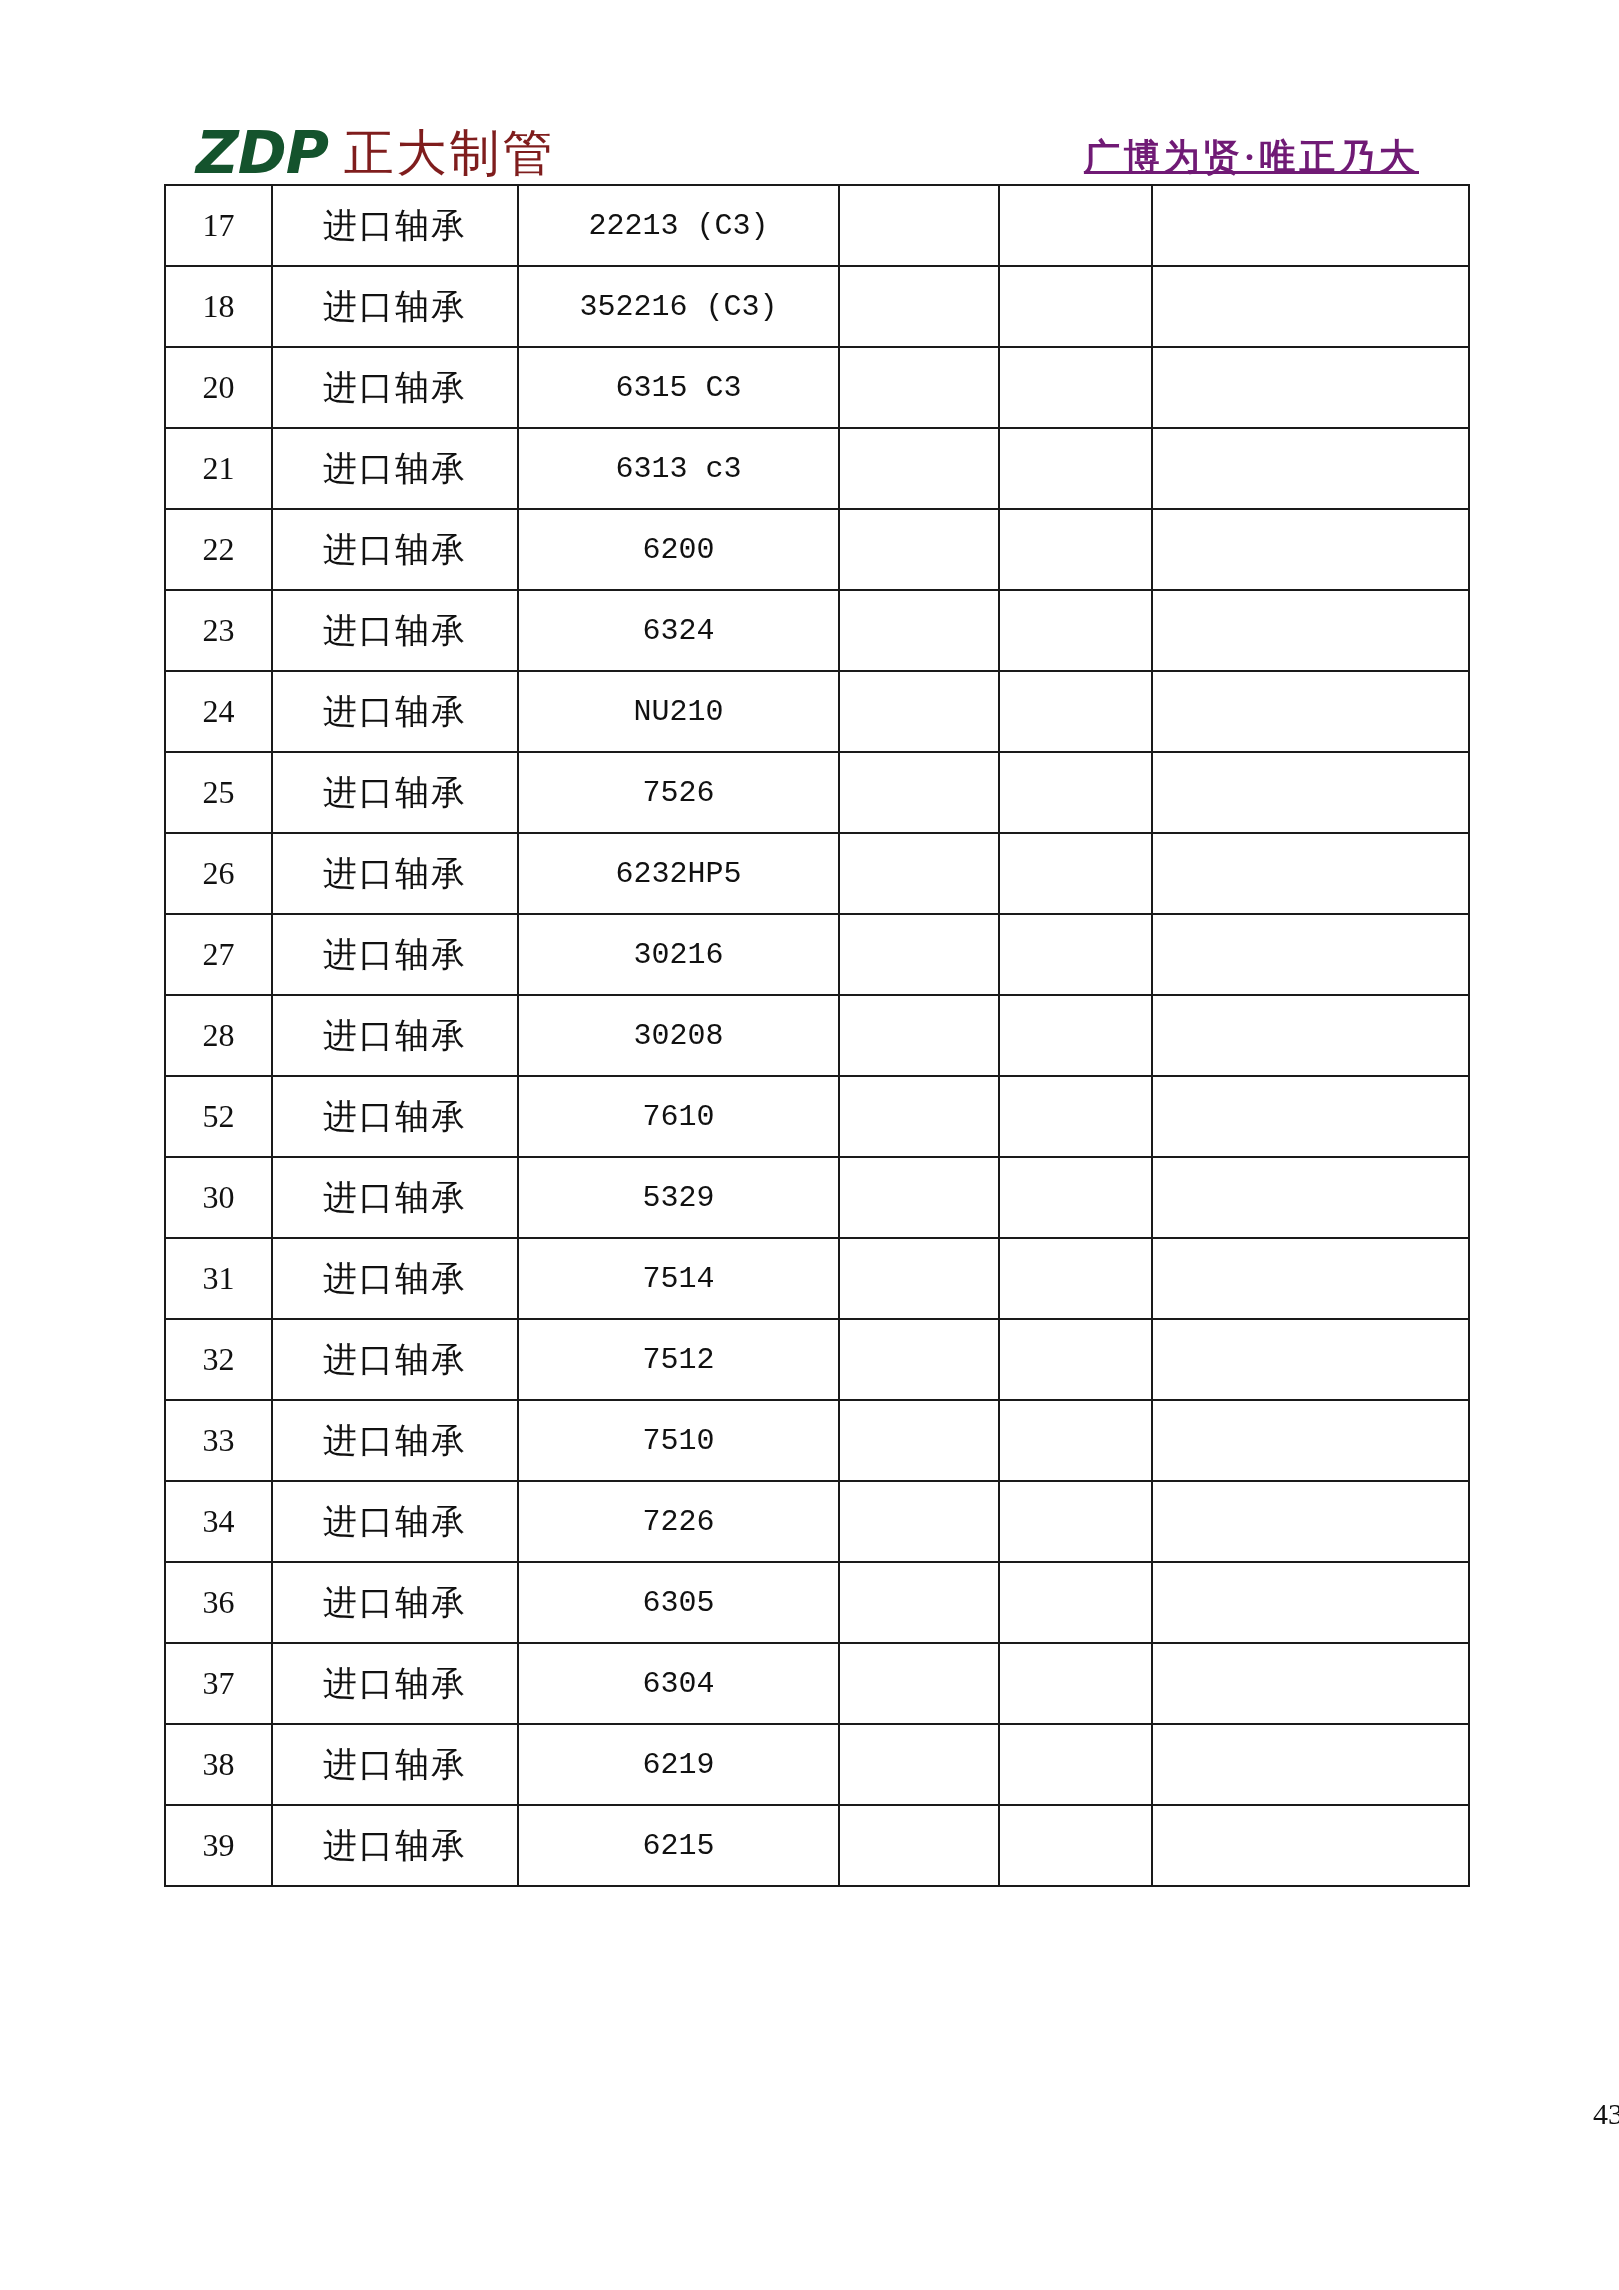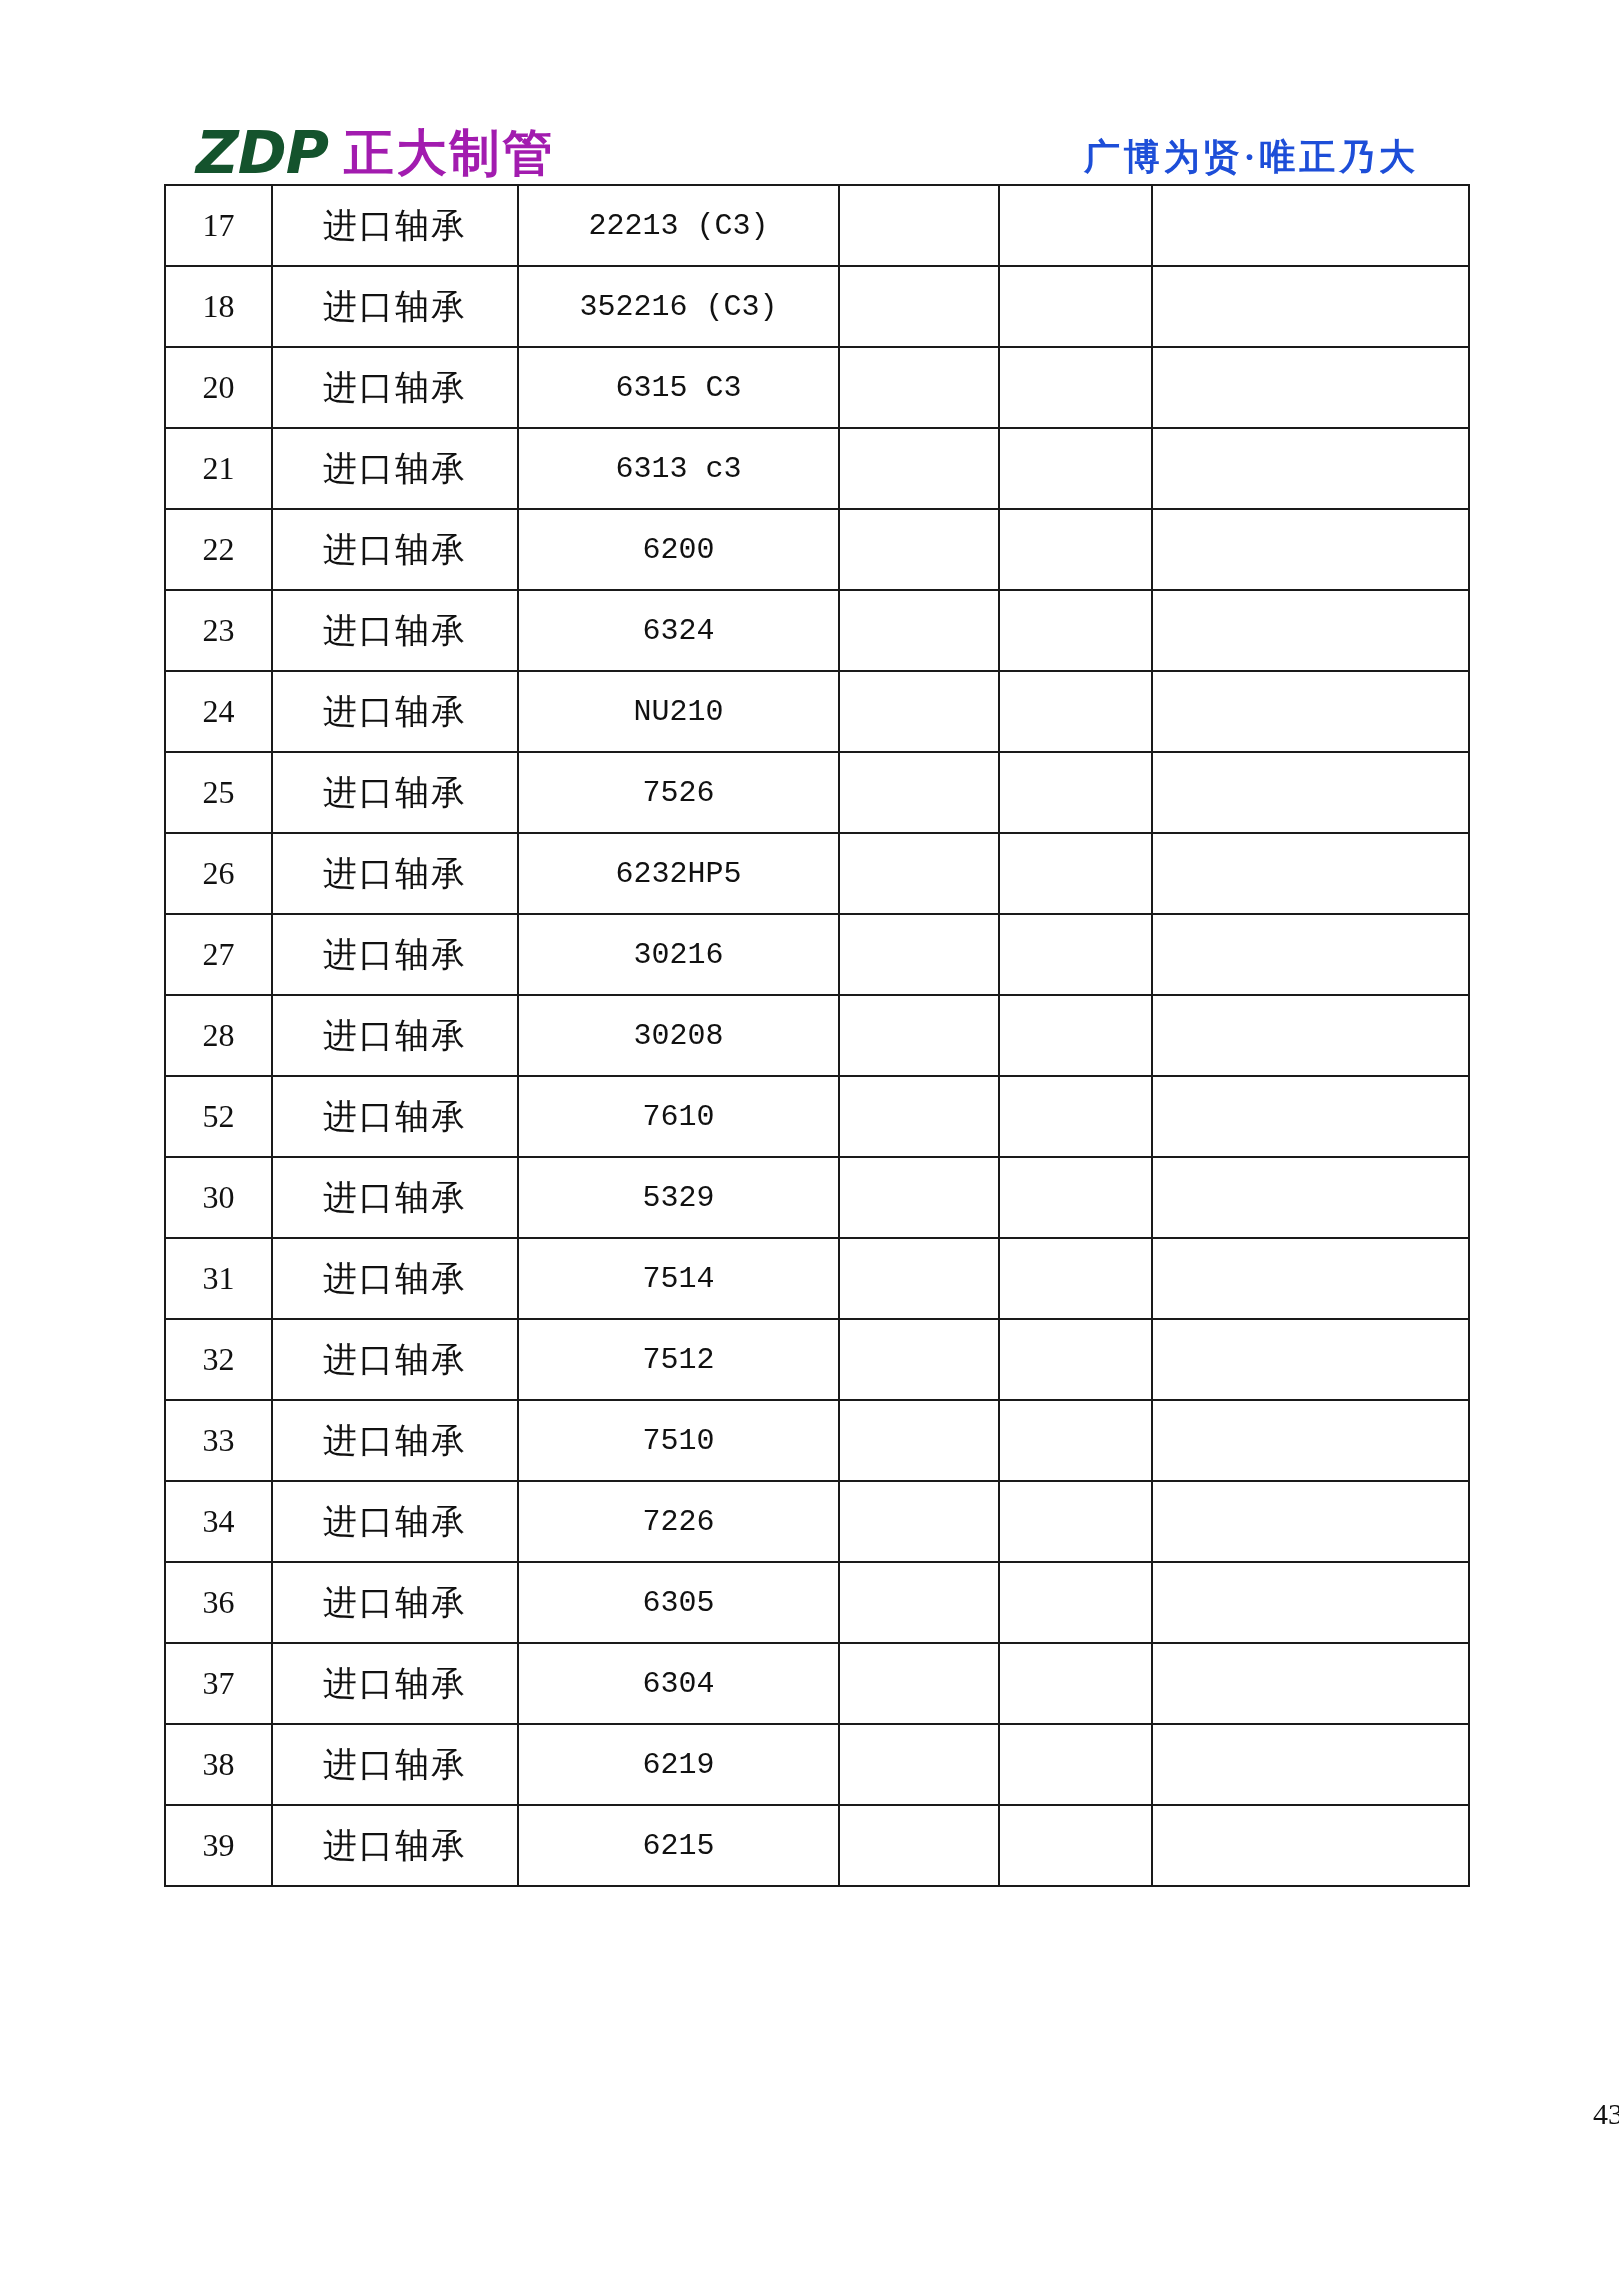--- a/index.html
+++ b/index.html
@@ -24,34 +24,35 @@
   .logo-abbr{
     font-family:"DejaVu Sans", sans-serif;
     font-weight:900;
     font-style:italic;
     font-size:59px;
     letter-spacing:-1px;
     color:#14532d;
   }
   .logo-company{
     font-size:50px;
-    font-weight:700;
-    color:#a21caf;
+    font-weight:400;
+    color:#7f1d1d;
     letter-spacing:2.9px;
   }
   .slogan{
     position:absolute;
     right:200px;
     top:139px;
     font-family:"Liberation Serif", serif;
     font-weight:700;
     font-size:36px;
     letter-spacing:3.9px;
-    color:#1d4ed8;
+    color:#701a75;
     line-height:1;
+    text-decoration:underline;
   }
   
   table.parts{
     position:absolute;
     left:164px;
     top:184px;
     width:1304px;
     border-collapse:collapse;
     table-layout:fixed;
     border:2.9px solid #1a1a1a;

